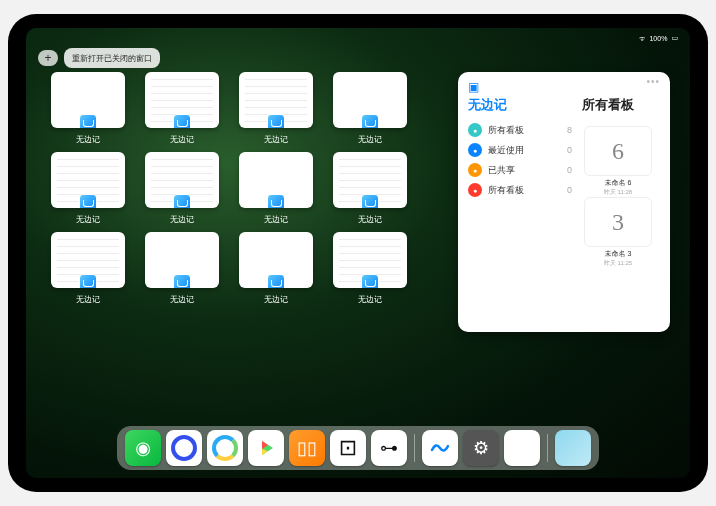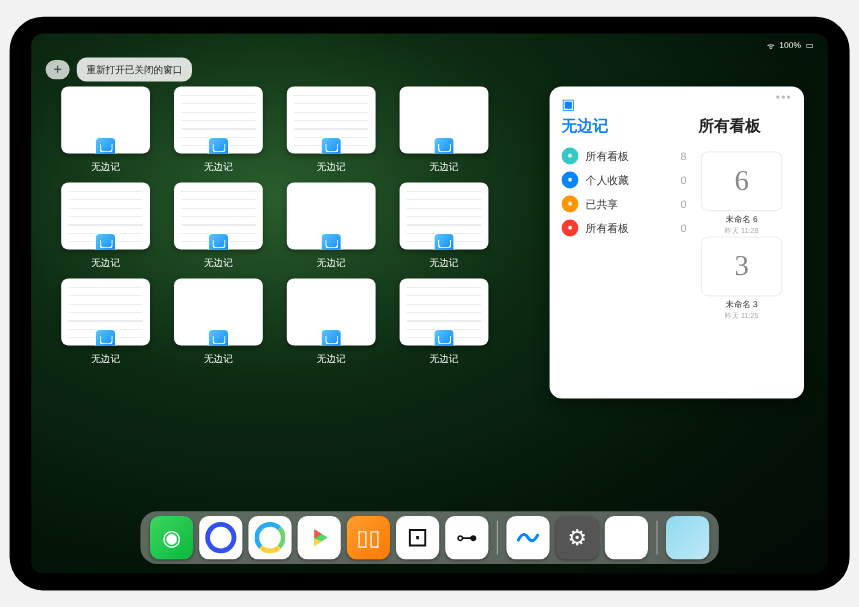--- a/index.html
+++ b/index.html
@@ -353,21 +353,21 @@
           <div class="panel-icon">▣</div>
           <div class="panel-title">无边记</div>
           <div id="panel-items">
               <div class="panel-item">
                 <div class="item-icon" style="background:#34c8c8">●</div>
     <span>所有看板</span>
     <span class="item-count">8</span>
               </div>
               <div class="panel-item">
                 <div class="item-icon" style="background:#0a84ff">●</div>
-    <span>个人收藏</span>
+    <span>最近使用</span>
     <span class="item-count">0</span>
               </div>
               <div class="panel-item">
                 <div class="item-icon" style="background:#ff9500">●</div>
     <span>已共享</span>
     <span class="item-count">0</span>
               </div>
               <div class="panel-item">
                 <div class="item-icon" style="background:#ff3b30">●</div>
     <span>所有看板</span>

